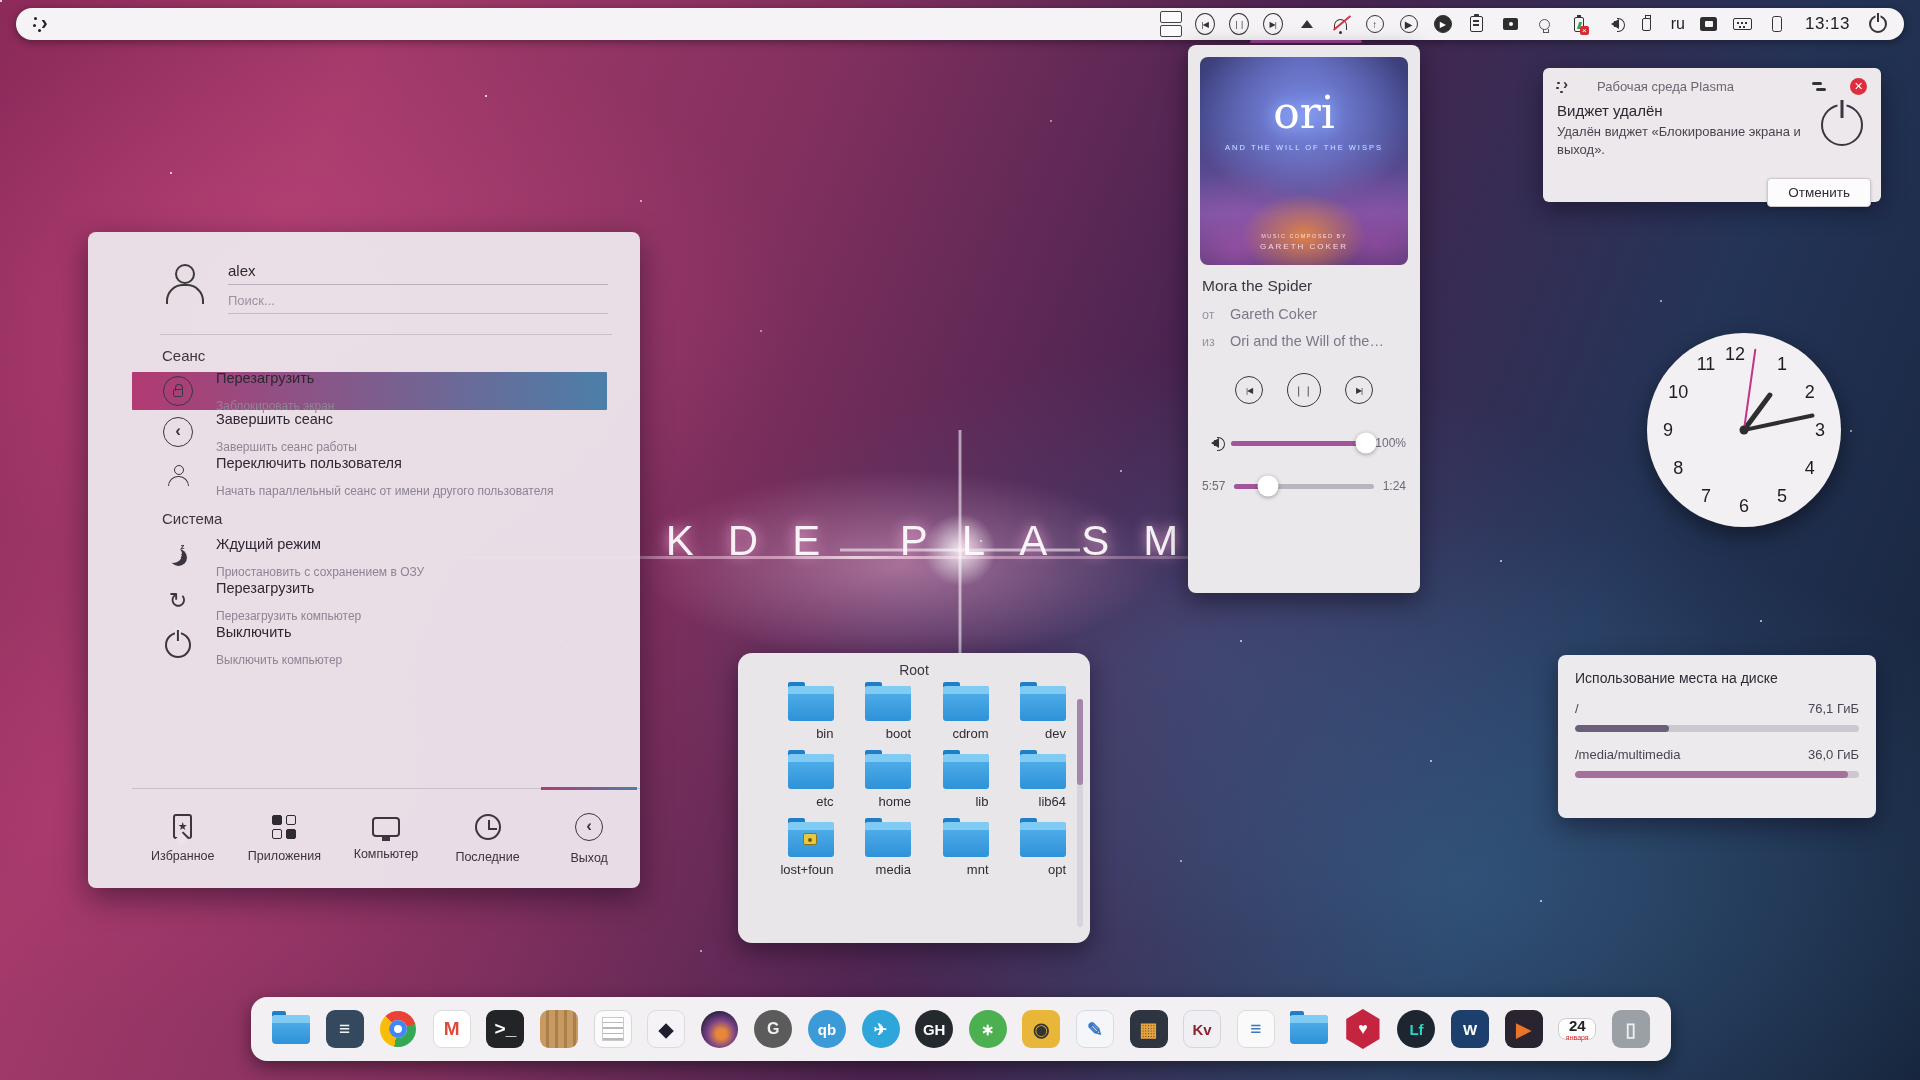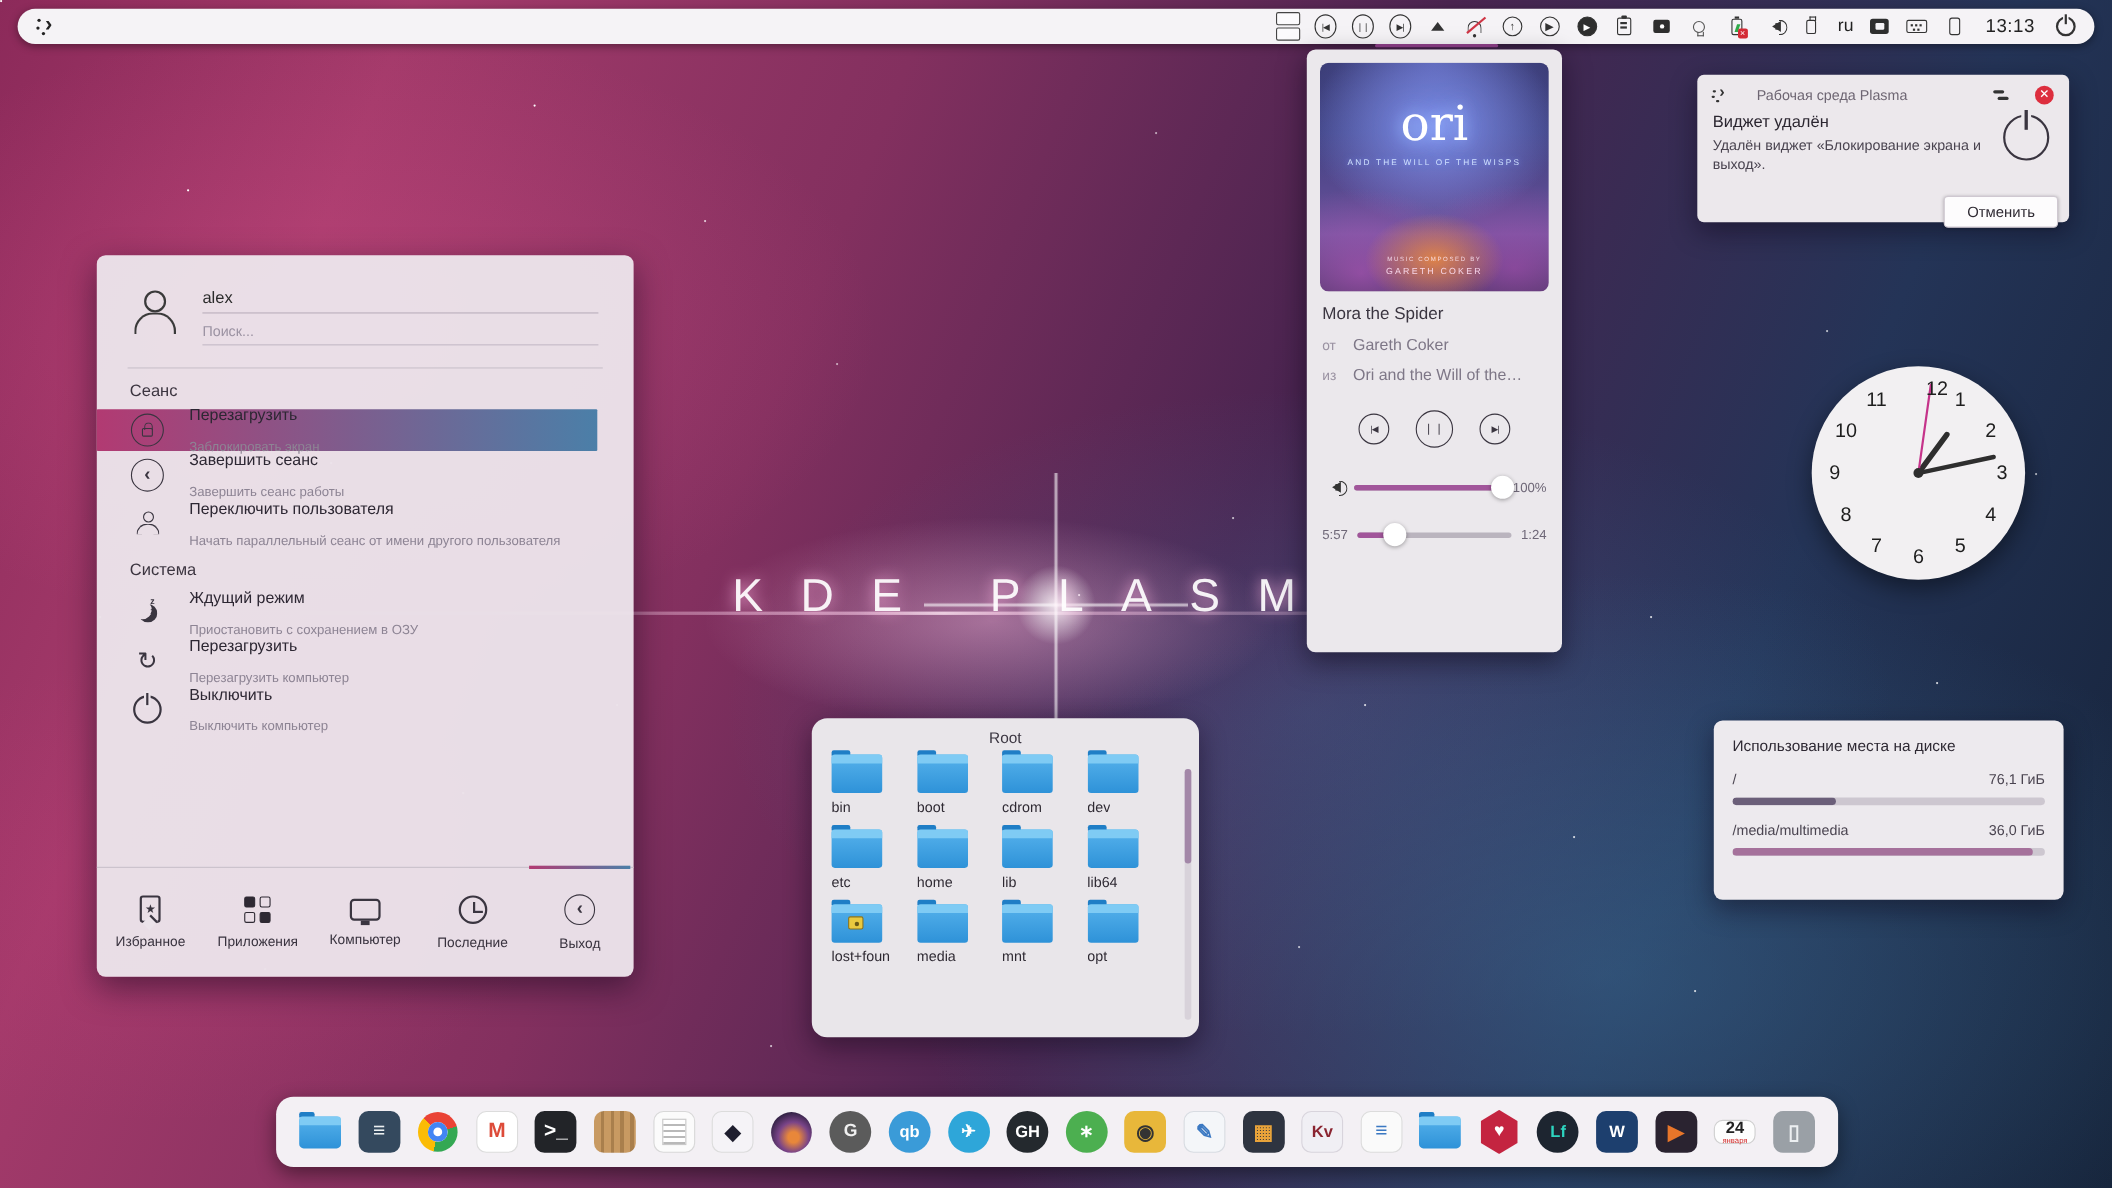--- a/index.html
+++ b/index.html
@@ -79,22 +79,22 @@
   .scrmon { width:17px; height:14px; background:#2e2e2e; border-radius:2.5px; position:relative; }
   .scrmon::after { content:""; position:absolute; left:4.5px; top:3.5px; width:8px; height:6px; background:#f5f3f6; border-radius:1px; }
   .kbd { width:19px; height:12px; border:1.6px solid #333; border-radius:2px; position:relative; }
   .kbd::after { content:""; position:absolute; left:3px; top:3px; width:2px; height:2px; background:#333;
     box-shadow:4px 0 0 #333, 8px 0 0 #333, 2px 4px 0 #333, 6px 4px 0 #333; }
   .phone { width:10px; height:16px; border:1.6px solid #333; border-radius:2.5px; }
   .pwr { width:18px; height:18px; border:2px solid #333; border-radius:50%; position:relative; }
   .pwr::after { content:""; position:absolute; left:50%; top:-4px; transform:translateX(-50%); width:2px; height:9px; background:#333; box-shadow:0 0 0 1.5px #f5f3f6; }
 
   
-  #kickoff { left:88px; top:232px; width:488px; height:656px; background:rgba(235,227,234,.97); border-radius:8px;
-    box-shadow:0 10px 30px rgba(15,5,25,.5); display:flex; flex-direction:column; }
+  #kickoff { left:88px; top:232px; width:552px; height:656px; background:rgba(235,227,234,.97); border-radius:8px;
+    box-shadow:0 10px 30px rgba(15,5,25,.5); display:flex; flex-direction:column;padding-left:44px; }
   .k-head { padding:30px 32px 4px 30px; display:flex; gap:22px; }
   .avatar { width:44px; height:44px; position:relative; flex:none; }
   .avatar::before { content:""; position:absolute; left:13px; top:2px; width:16px; height:16px; border:2.4px solid #3a3a3a; border-radius:50%; }
   .avatar::after { content:""; position:absolute; left:4px; top:22px; width:34px; height:18px; border:2.4px solid #3a3a3a; border-bottom:none; border-radius:17px 17px 0 0; }
   .k-fields { flex:1; }
   .k-name { font-size:15px; color:#2b2b2b; border-bottom:1px solid #b9aebb; padding-bottom:5px; }
   .k-search { font-size:13px; color:#9b92a2; border-bottom:1px solid #c4bac6; padding:8px 0 5px; cursor:text; }
   .k-div { height:1px; background:#c9c0ca; margin:16px 28px 0; }
   .sec-label { margin:12px 0 8px 30px; font-size:15px; color:#3c3540; }
   .kitem { display:flex; align-items:center; height:44px; padding-left:30px; gap:22px; }
@@ -182,21 +182,21 @@
   .hand { position:absolute; left:50%; bottom:50%; transform-origin:50% 100%; border-radius:3px; }
   .hh { width:5px; height:46px; background:#2e2e2e; transform:translateX(-50%) rotate(36.5deg); }
   .mh { width:4px; height:72px; background:#2e2e2e; transform:translateX(-50%) rotate(78deg); }
   .sh { width:2px; height:82px; background:#c5338a; transform:translateX(-50%) rotate(8deg); }
   .cdot { position:absolute; left:50%; top:50%; width:9px; height:9px; border-radius:50%; background:#2e2e2e; transform:translate(-50%,-50%); }
 
   
   #folderw { left:738px; top:653px; width:352px; height:290px; background:#e9e6ea; border-radius:14px; box-shadow:0 8px 24px rgba(10,5,20,.45); }
   .f-title { text-align:center; font-size:14px; color:#3a3540; padding-top:9px; }
   .f-grid { display:grid; grid-template-columns:repeat(4,1fr); padding:8px 24px 0 18px; row-gap:13px; }
-  .f-cell { display:flex; flex-direction:column; align-items:flex-start; gap:5px; }
+  .f-cell { display:flex; flex-direction:column; align-items:flex-end; gap:5px; }
   .fldr { width:46px; height:35px; background:linear-gradient(180deg,#56b2ec,#2e92d8); border-radius:3px; position:relative; }
   .fldr::before { content:""; position:absolute; left:0; top:-4px; width:17px; height:5px; background:#1f7ec6; border-radius:2px 2px 0 0; }
   .fldr::after { content:""; position:absolute; left:0; top:0; width:100%; height:8px; background:#7fcbf4; border-radius:3px 3px 0 0; }
   .lockb { position:absolute; left:15px; top:11px; width:14px; height:12px; background:#e9c93f; border:1px solid #8a7420; border-radius:2px; z-index:2; }
   .lockb::after { content:""; position:absolute; left:4.5px; top:3.5px; width:4px; height:4px; border-radius:50%; background:#6b5a16; }
   .flabel { font-size:13px; color:#2f2a33; max-width:78px; overflow:hidden; white-space:nowrap; }
   .f-scroll { position:absolute; right:7px; top:46px; width:6px; height:228px; background:#d8d2da; border-radius:3px; }
   .f-thumb { position:absolute; left:0; top:0; width:6px; height:86px; background:#a387a8; border-radius:3px; }
 
   
@@ -462,21 +462,21 @@
   <span class="n-power"></span>
   <span class="n-btn">Отменить</span>
 </div>
 
 <div id="clockw" class="abs">
   <div class="face">
     <span class="hand hh"></span>
     <span class="hand mh"></span>
     <span class="hand sh"></span>
     <span class="cdot"></span>
-  <span class="num" style="left: 114px; top: 21px;">12</span>
+  <span class="num" style="left: 88px; top: 21px;">12</span>
       <span class="num" style="left: 135px; top: 31.1821px;">1</span>
       <span class="num" style="left: 162.818px; top: 59px;">2</span>
       <span class="num" style="left: 173px; top: 97px;">3</span>
       <span class="num" style="left: 162.818px; top: 135px;">4</span>
       <span class="num" style="left: 135px; top: 162.818px;">5</span>
       <span class="num" style="left: 97px; top: 173px;">6</span>
       <span class="num" style="left: 59px; top: 162.818px;">7</span>
       <span class="num" style="left: 31.1821px; top: 135px;">8</span>
       <span class="num" style="left: 21px; top: 97px;">9</span>
       <span class="num" style="left: 31.1821px; top: 59px;">10</span>

